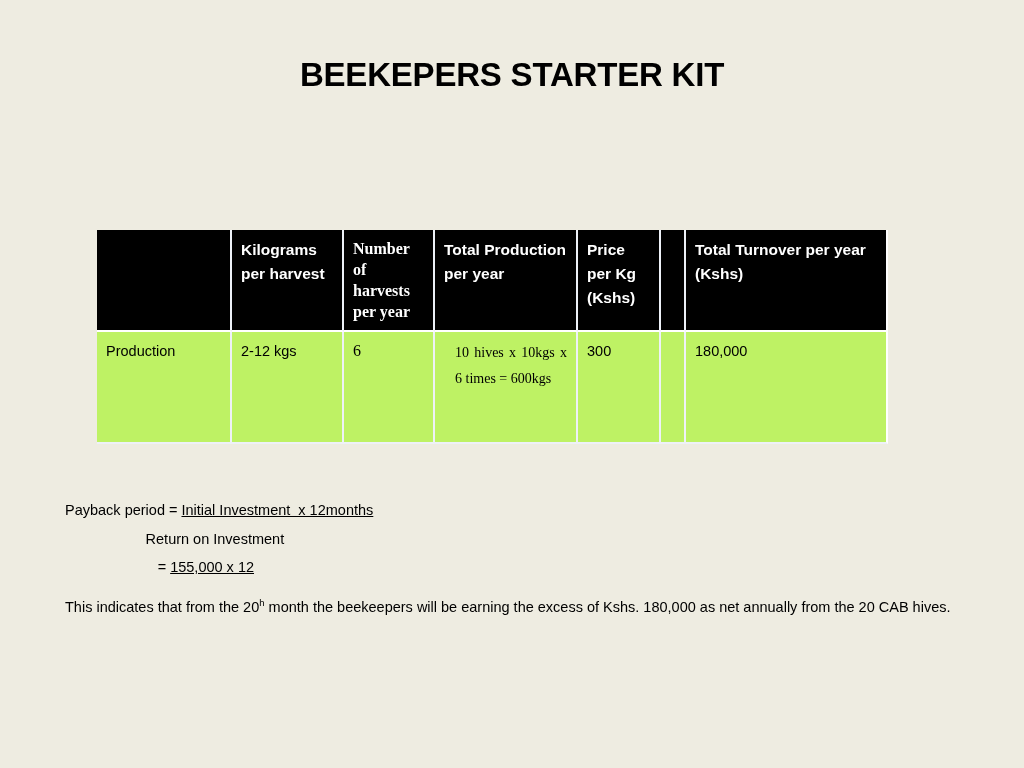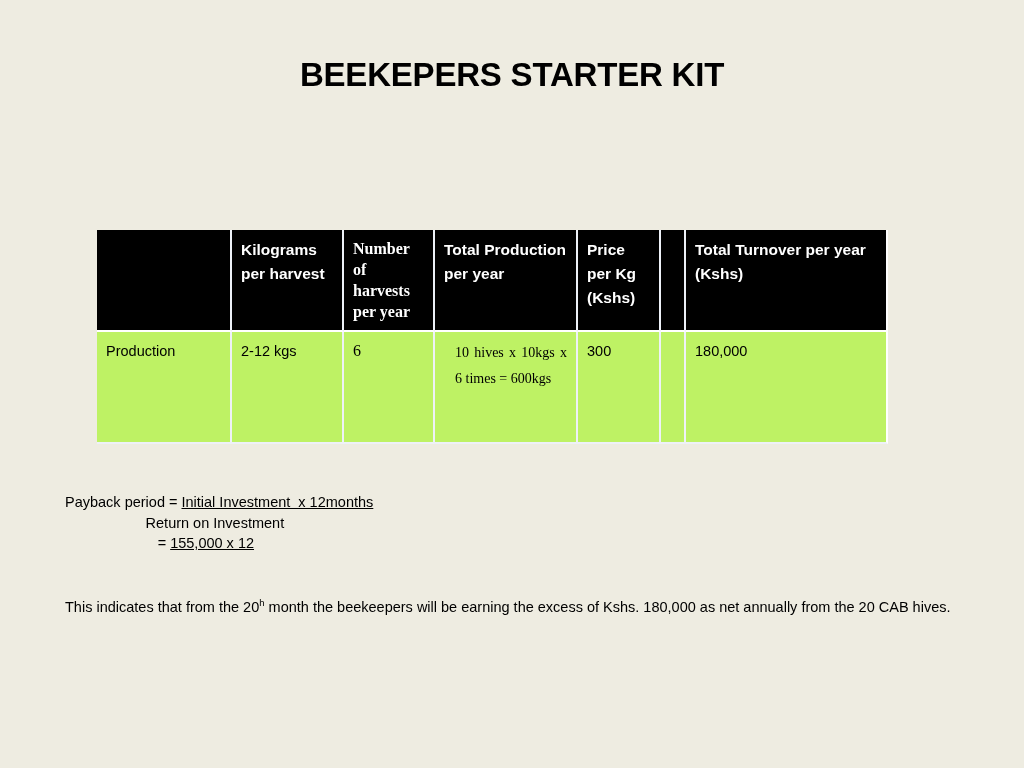--- a/index.html
+++ b/index.html
@@ -103,21 +103,21 @@
   
   #payback-block {
     position: absolute;
     left: 65px;
     top: 492px;
     width: 900px;
     font-size: 14.5px;
     line-height: 20.5px;
     color: #000000;
   }
-  #payback-block .ln { white-space: pre; display: block; }
+  #payback-block .ln { white-space: pre; display: block; margin-top: 8px; }
   #payback-block .u  { text-decoration: underline; }
   #summary-line {
     position: absolute;
     left: 65px;
     top: 593px;
     width: 960px;
     font-size: 14.5px;
     line-height: 20px;
     white-space: nowrap;
   }

